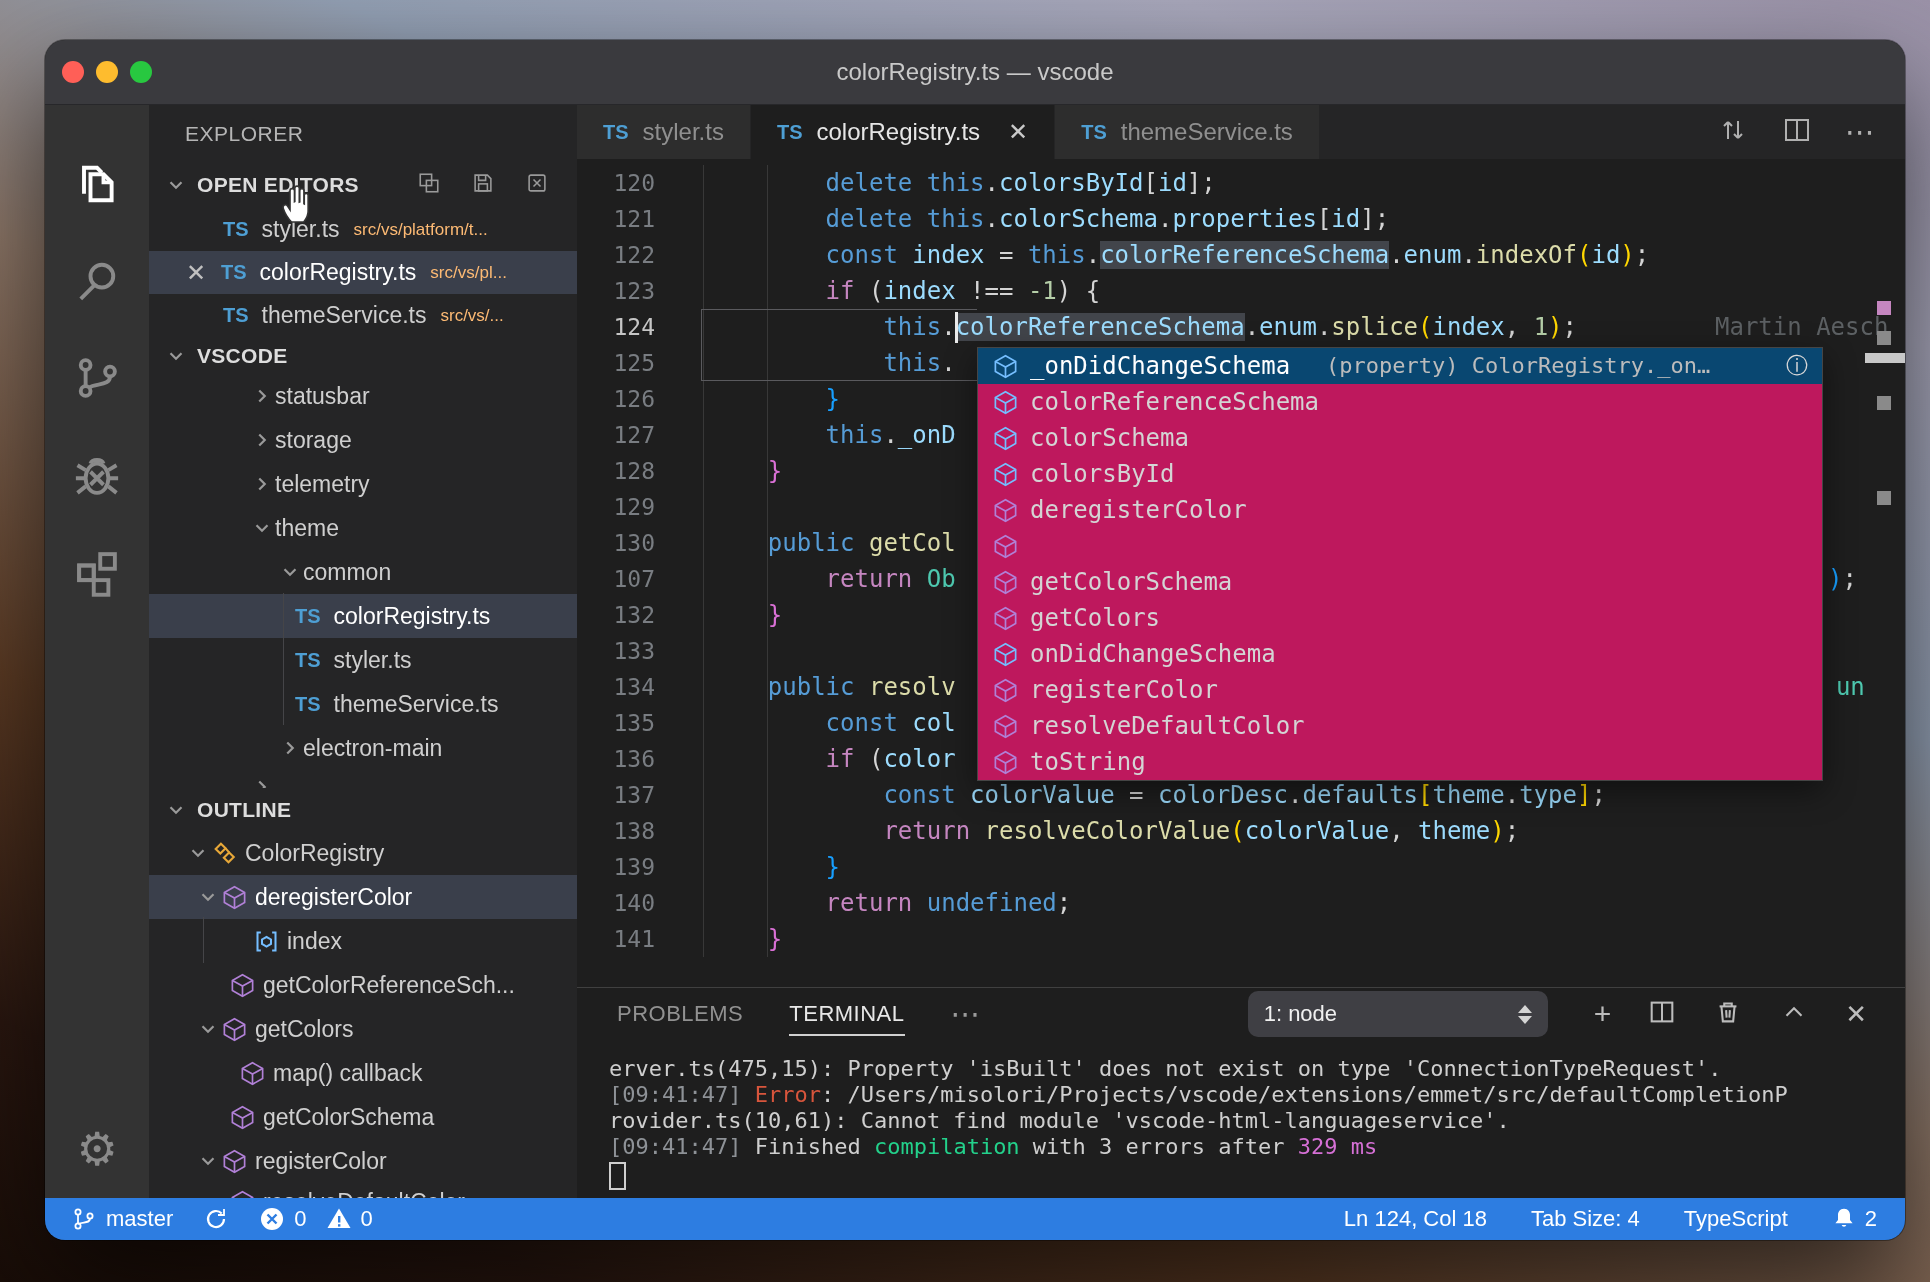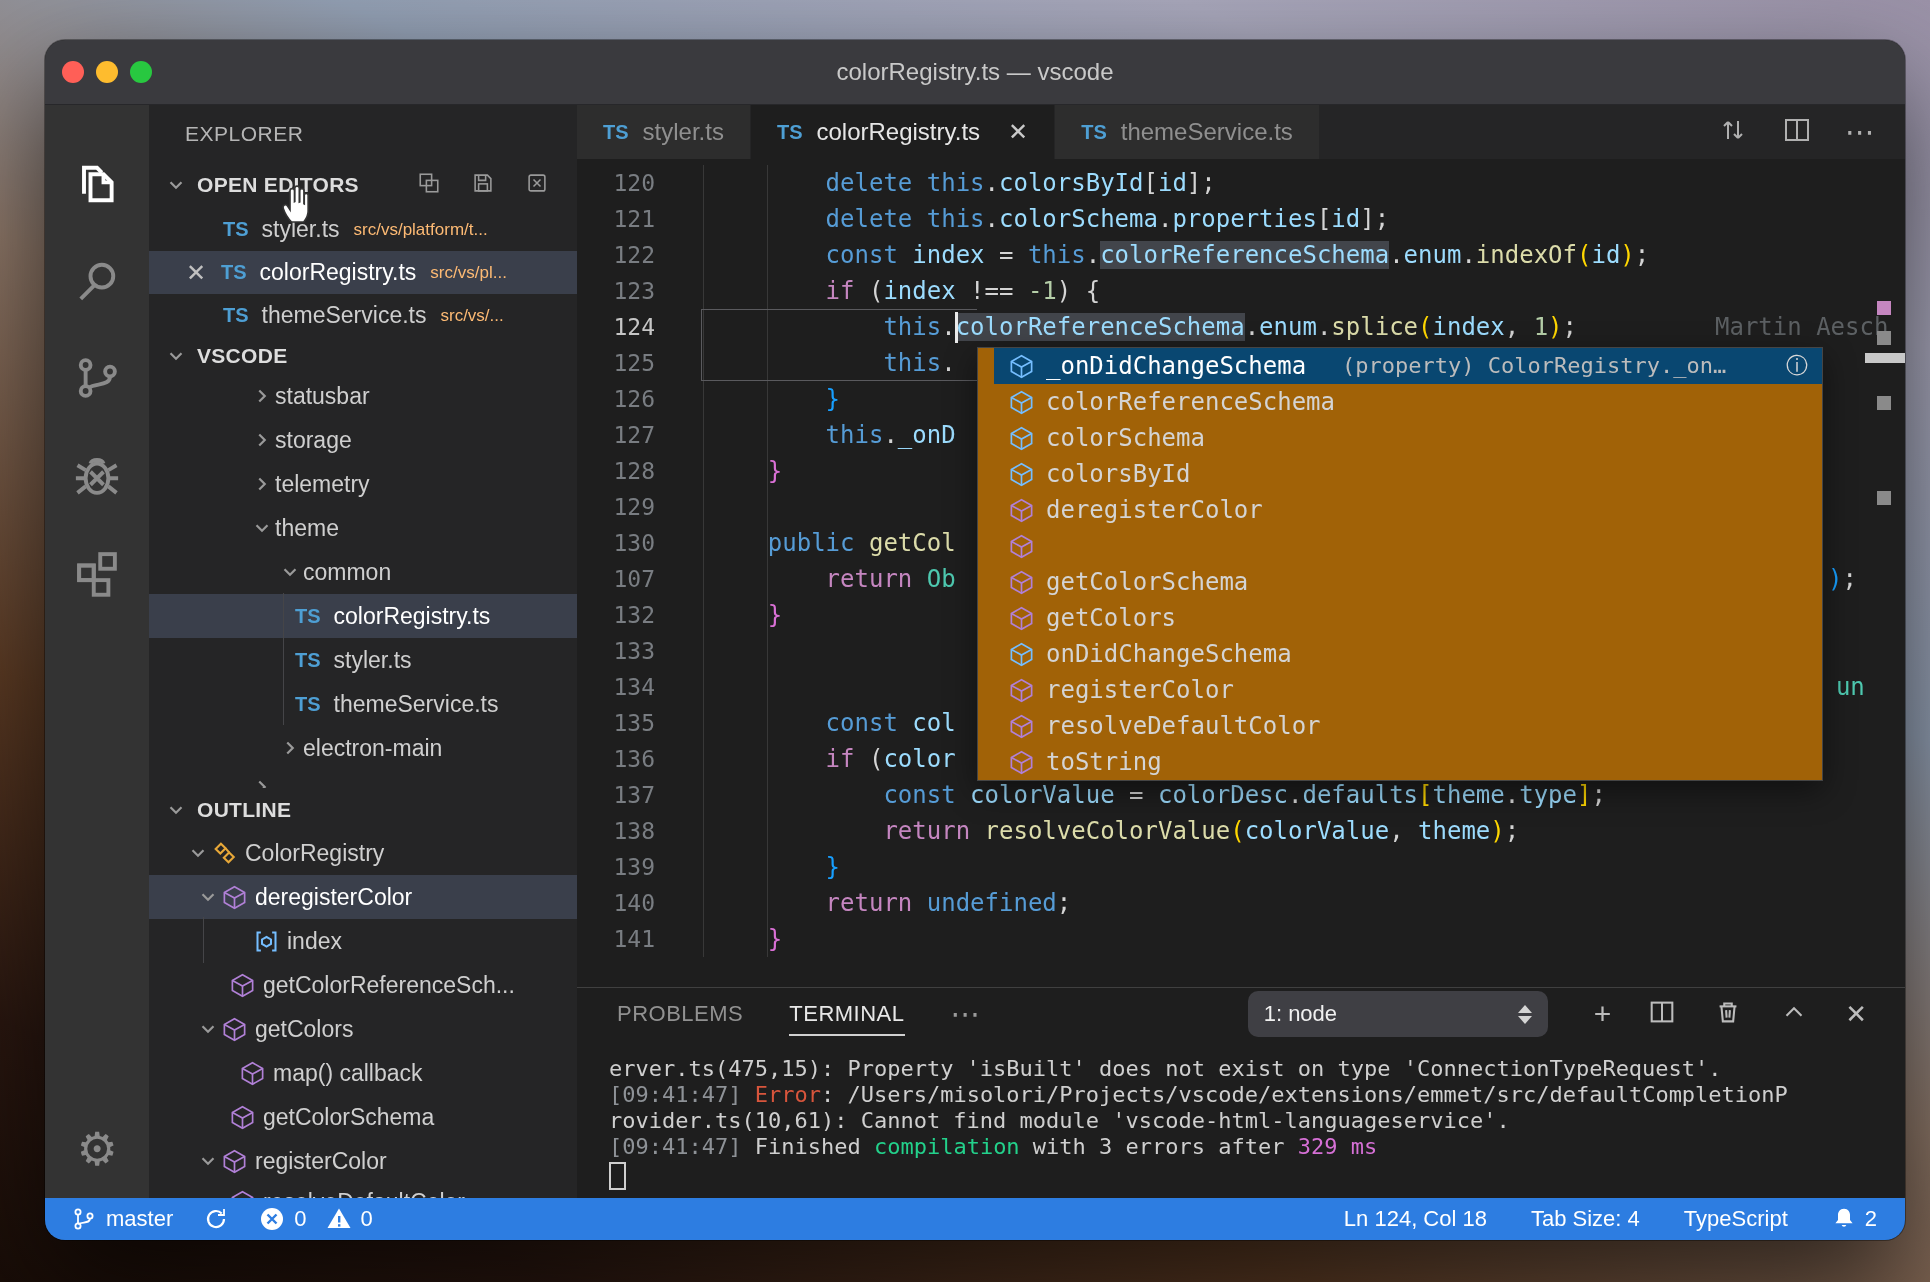--- a/index.html
+++ b/index.html
@@ -66,22 +66,22 @@
   .c-kw{color:#569CD6}.c-ct{color:#C586C0}.c-v{color:#9CDCFE}.c-f{color:#DCDCAA}.c-n{color:#B5CEA8}
   .c-cl{color:#4EC9B0}.c-p{color:#D4D4D4}.c-b1{color:#FFD700}.c-b2{color:#DA70D6}.c-b3{color:#179FFF}
   .c-hl{color:#9CDCFE;background:#42454b;}
   .indent-guide{position:absolute;top:6px;height:792px;width:1px;background:#383838;}
   .cur-box{position:absolute;left:124px;top:150px;width:276px;height:72px;border:1px solid #5a5a5e;border-right:none;box-sizing:border-box;}
   .caret{position:absolute;left:378px;top:153px;width:3px;height:31px;background:#eaeaea;}
   .ghost{position:absolute;top:150px;height:36px;color:#5c6063;white-space:pre;}
   .tail{position:absolute;height:36px;white-space:pre;}
   .ruler-mark{position:absolute;}
   
-  .suggest{position:absolute;left:400px;top:188px;width:846px;background:#a16207;border:1px solid #454545;
-    box-shadow:0 10px 30px rgba(0,0,0,.45);z-index:6;box-sizing:border-box;padding-left:16px;}
+  .suggest{position:absolute;left:400px;top:188px;width:846px;background:#be185d;border:1px solid #454545;
+    box-shadow:0 10px 30px rgba(0,0,0,.45);z-index:6;box-sizing:border-box;}
   .sg-row{height:36px;display:flex;align-items:center;padding:0 14px;color:#d4d4d4;}
   .sg-row.sel{background:#094771;color:#ffffff;}
   .sg-icon{width:38px;display:flex;align-items:center;flex:none;}
   .sg-label{font-size:24px;white-space:pre;}
   .sg-detail{margin-left:36px;font-size:22px;color:#bcbcbc;white-space:nowrap;overflow:hidden;}
   .sg-info{margin-left:auto;font-size:22px;color:#d8d8d8;font-family:"Liberation Sans",sans-serif;}
   
   .panel{flex:1;border-top:1px solid #404040;display:flex;flex-direction:column;min-height:0;}
   .panel-h{height:52px;flex:none;display:flex;align-items:center;padding:0 38px 0 40px;}
   .p-tab{font-size:22px;letter-spacing:.5px;color:#919191;margin-right:46px;}
@@ -462,21 +462,21 @@
               <div class="code-line"><span class="gutter-num active">124</span><span class="line-text"><span class="c-p">            </span><span class="c-kw">this</span><span class="c-p">.</span><span class="c-hl">colorReferenceSchema</span><span class="c-p">.</span><span class="c-v">enum</span><span class="c-p">.</span><span class="c-f">splice</span><span class="c-b1">(</span><span class="c-v">index</span><span class="c-p">, </span><span class="c-n">1</span><span class="c-b1">)</span><span class="c-p">;</span></span></div>
               <div class="code-line"><span class="gutter-num">125</span><span class="line-text"><span class="c-p">            </span><span class="c-kw">this</span><span class="c-p">.</span></span></div>
               <div class="code-line"><span class="gutter-num">126</span><span class="line-text"><span class="c-p">        </span><span class="c-b3">}</span></span></div>
               <div class="code-line"><span class="gutter-num">127</span><span class="line-text"><span class="c-p">        </span><span class="c-kw">this</span><span class="c-p">.</span><span class="c-v">_onD</span></span></div>
               <div class="code-line"><span class="gutter-num">128</span><span class="line-text"><span class="c-p">    </span><span class="c-b2">}</span></span></div>
               <div class="code-line"><span class="gutter-num">129</span><span class="line-text"></span></div>
               <div class="code-line"><span class="gutter-num">130</span><span class="line-text"><span class="c-p">    </span><span class="c-kw">public</span><span class="c-p"> </span><span class="c-f">getCol</span></span></div>
               <div class="code-line"><span class="gutter-num">107</span><span class="line-text"><span class="c-p">        </span><span class="c-ct">return</span><span class="c-p"> </span><span class="c-cl">Ob</span></span></div>
               <div class="code-line"><span class="gutter-num">132</span><span class="line-text"><span class="c-p">    </span><span class="c-b2">}</span></span></div>
               <div class="code-line"><span class="gutter-num">133</span><span class="line-text"></span></div>
-              <div class="code-line"><span class="gutter-num">134</span></div>
+              <div class="code-line"><span class="gutter-num">134</span><span class="line-text"><span class="c-p">    </span><span class="c-kw">public</span><span class="c-p"> </span><span class="c-f">resolv</span></span></div>
               <div class="code-line"><span class="gutter-num">135</span><span class="line-text"><span class="c-p">        </span><span class="c-kw">const</span><span class="c-p"> </span><span class="c-v">col</span></span></div>
               <div class="code-line"><span class="gutter-num">136</span><span class="line-text"><span class="c-p">        </span><span class="c-ct">if</span><span class="c-p"> (</span><span class="c-v">color</span></span></div>
               <div class="code-line"><span class="gutter-num">137</span><span class="line-text"><span class="c-p">            </span><span class="c-kw">const</span><span class="c-p"> </span><span class="c-v">colorValue</span><span class="c-p"> = </span><span class="c-v">colorDesc</span><span class="c-p">.</span><span class="c-v">defaults</span><span class="c-b1">[</span><span class="c-v">theme</span><span class="c-p">.</span><span class="c-v">type</span><span class="c-b1">]</span><span class="c-p">;</span></span></div>
               <div class="code-line"><span class="gutter-num">138</span><span class="line-text"><span class="c-p">            </span><span class="c-ct">return</span><span class="c-p"> </span><span class="c-f">resolveColorValue</span><span class="c-b1">(</span><span class="c-v">colorValue</span><span class="c-p">, </span><span class="c-v">theme</span><span class="c-b1">)</span><span class="c-p">;</span></span></div>
               <div class="code-line"><span class="gutter-num">139</span><span class="line-text"><span class="c-p">        </span><span class="c-b3">}</span></span></div>
               <div class="code-line"><span class="gutter-num">140</span><span class="line-text"><span class="c-p">        </span><span class="c-ct">return</span><span class="c-p"> </span><span class="c-kw">undefined</span><span class="c-p">;</span></span></div>
               <div class="code-line"><span class="gutter-num">141</span><span class="line-text"><span class="c-p">    </span><span class="c-b2">}</span></span></div>
             </div>
           <div class="cur-box"></div>
           <div class="caret"></div>

